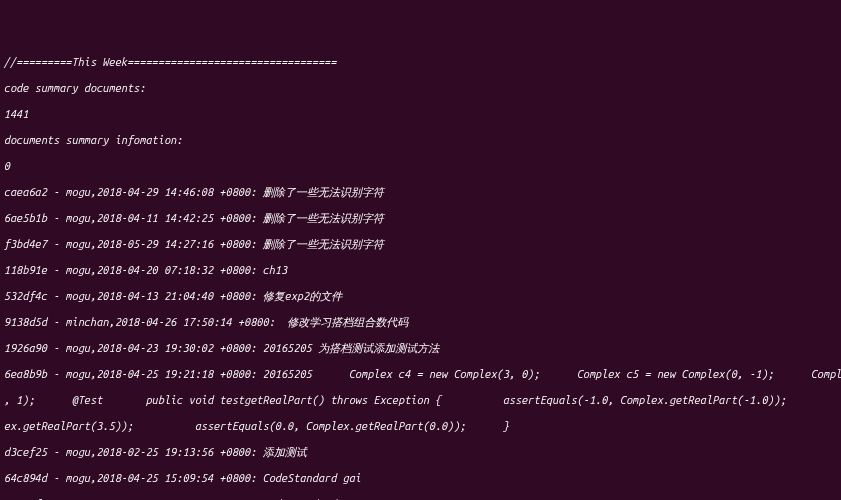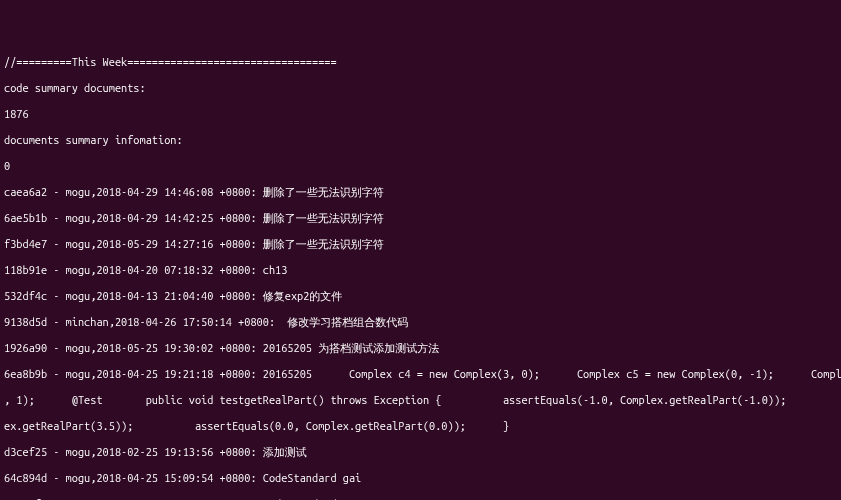--- a/index.html
+++ b/index.html
@@ -11,39 +11,40 @@
       font-size: 11px;
       line-height: 13px;
       width: 841px;
       height: 500px;
       overflow: hidden;
       white-space: pre;
       box-sizing: border-box;
     }
     .line {
       display: block;
+      font-style: italic;
     }
   </style>
 </head>
 <body>
 
 
 
 <span class="line">//=========This Week==================================</span>
 <span class="line">code summary documents:</span>
-<span class="line">1876</span>
+<span class="line">1441</span>
 <span class="line">documents summary infomation:</span>
 <span class="line">0</span>
 <span class="line">caea6a2 - mogu,2018-04-29 14:46:08 +0800: 删除了一些无法识别字符</span>
-<span class="line">6ae5b1b - mogu,2018-04-29 14:42:25 +0800: 删除了一些无法识别字符</span>
+<span class="line">6ae5b1b - mogu,2018-04-11 14:42:25 +0800: 删除了一些无法识别字符</span>
 <span class="line">f3bd4e7 - mogu,2018-05-29 14:27:16 +0800: 删除了一些无法识别字符</span>
 <span class="line">118b91e - mogu,2018-04-20 07:18:32 +0800: ch13</span>
 <span class="line">532df4c - mogu,2018-04-13 21:04:40 +0800: 修复exp2的文件</span>
 <span class="line">9138d5d - minchan,2018-04-26 17:50:14 +0800:  修改学习搭档组合数代码</span>
-<span class="line">1926a90 - mogu,2018-05-25 19:30:02 +0800: 20165205 为搭档测试添加测试方法</span>
+<span class="line">1926a90 - mogu,2018-04-23 19:30:02 +0800: 20165205 为搭档测试添加测试方法</span>
 <span class="line">6ea8b9b - mogu,2018-04-25 19:21:18 +0800: 20165205      Complex c4 = new Complex(3, 0);      Complex c5 = new Complex(0, -1);      Complex c6 = new Complex(-2</span>
 <span class="line">, 1);      @Test       public void testgetRealPart() throws Exception {          assertEquals(-1.0, Complex.getRealPart(-1.0));          assertEquals(5.0, Compl</span>
 <span class="line">ex.getRealPart(3.5));          assertEquals(0.0, Complex.getRealPart(0.0));      }</span>
 <span class="line">d3cef25 - mogu,2018-02-25 19:13:56 +0800: 添加测试</span>
 <span class="line">64c894d - mogu,2018-04-25 15:09:54 +0800: CodeStandard gai</span>
 <span class="line">31e13f5 - mogu,2018-04-25 15:04:01 +0800: CodeStandard</span>
 
 
 
 

